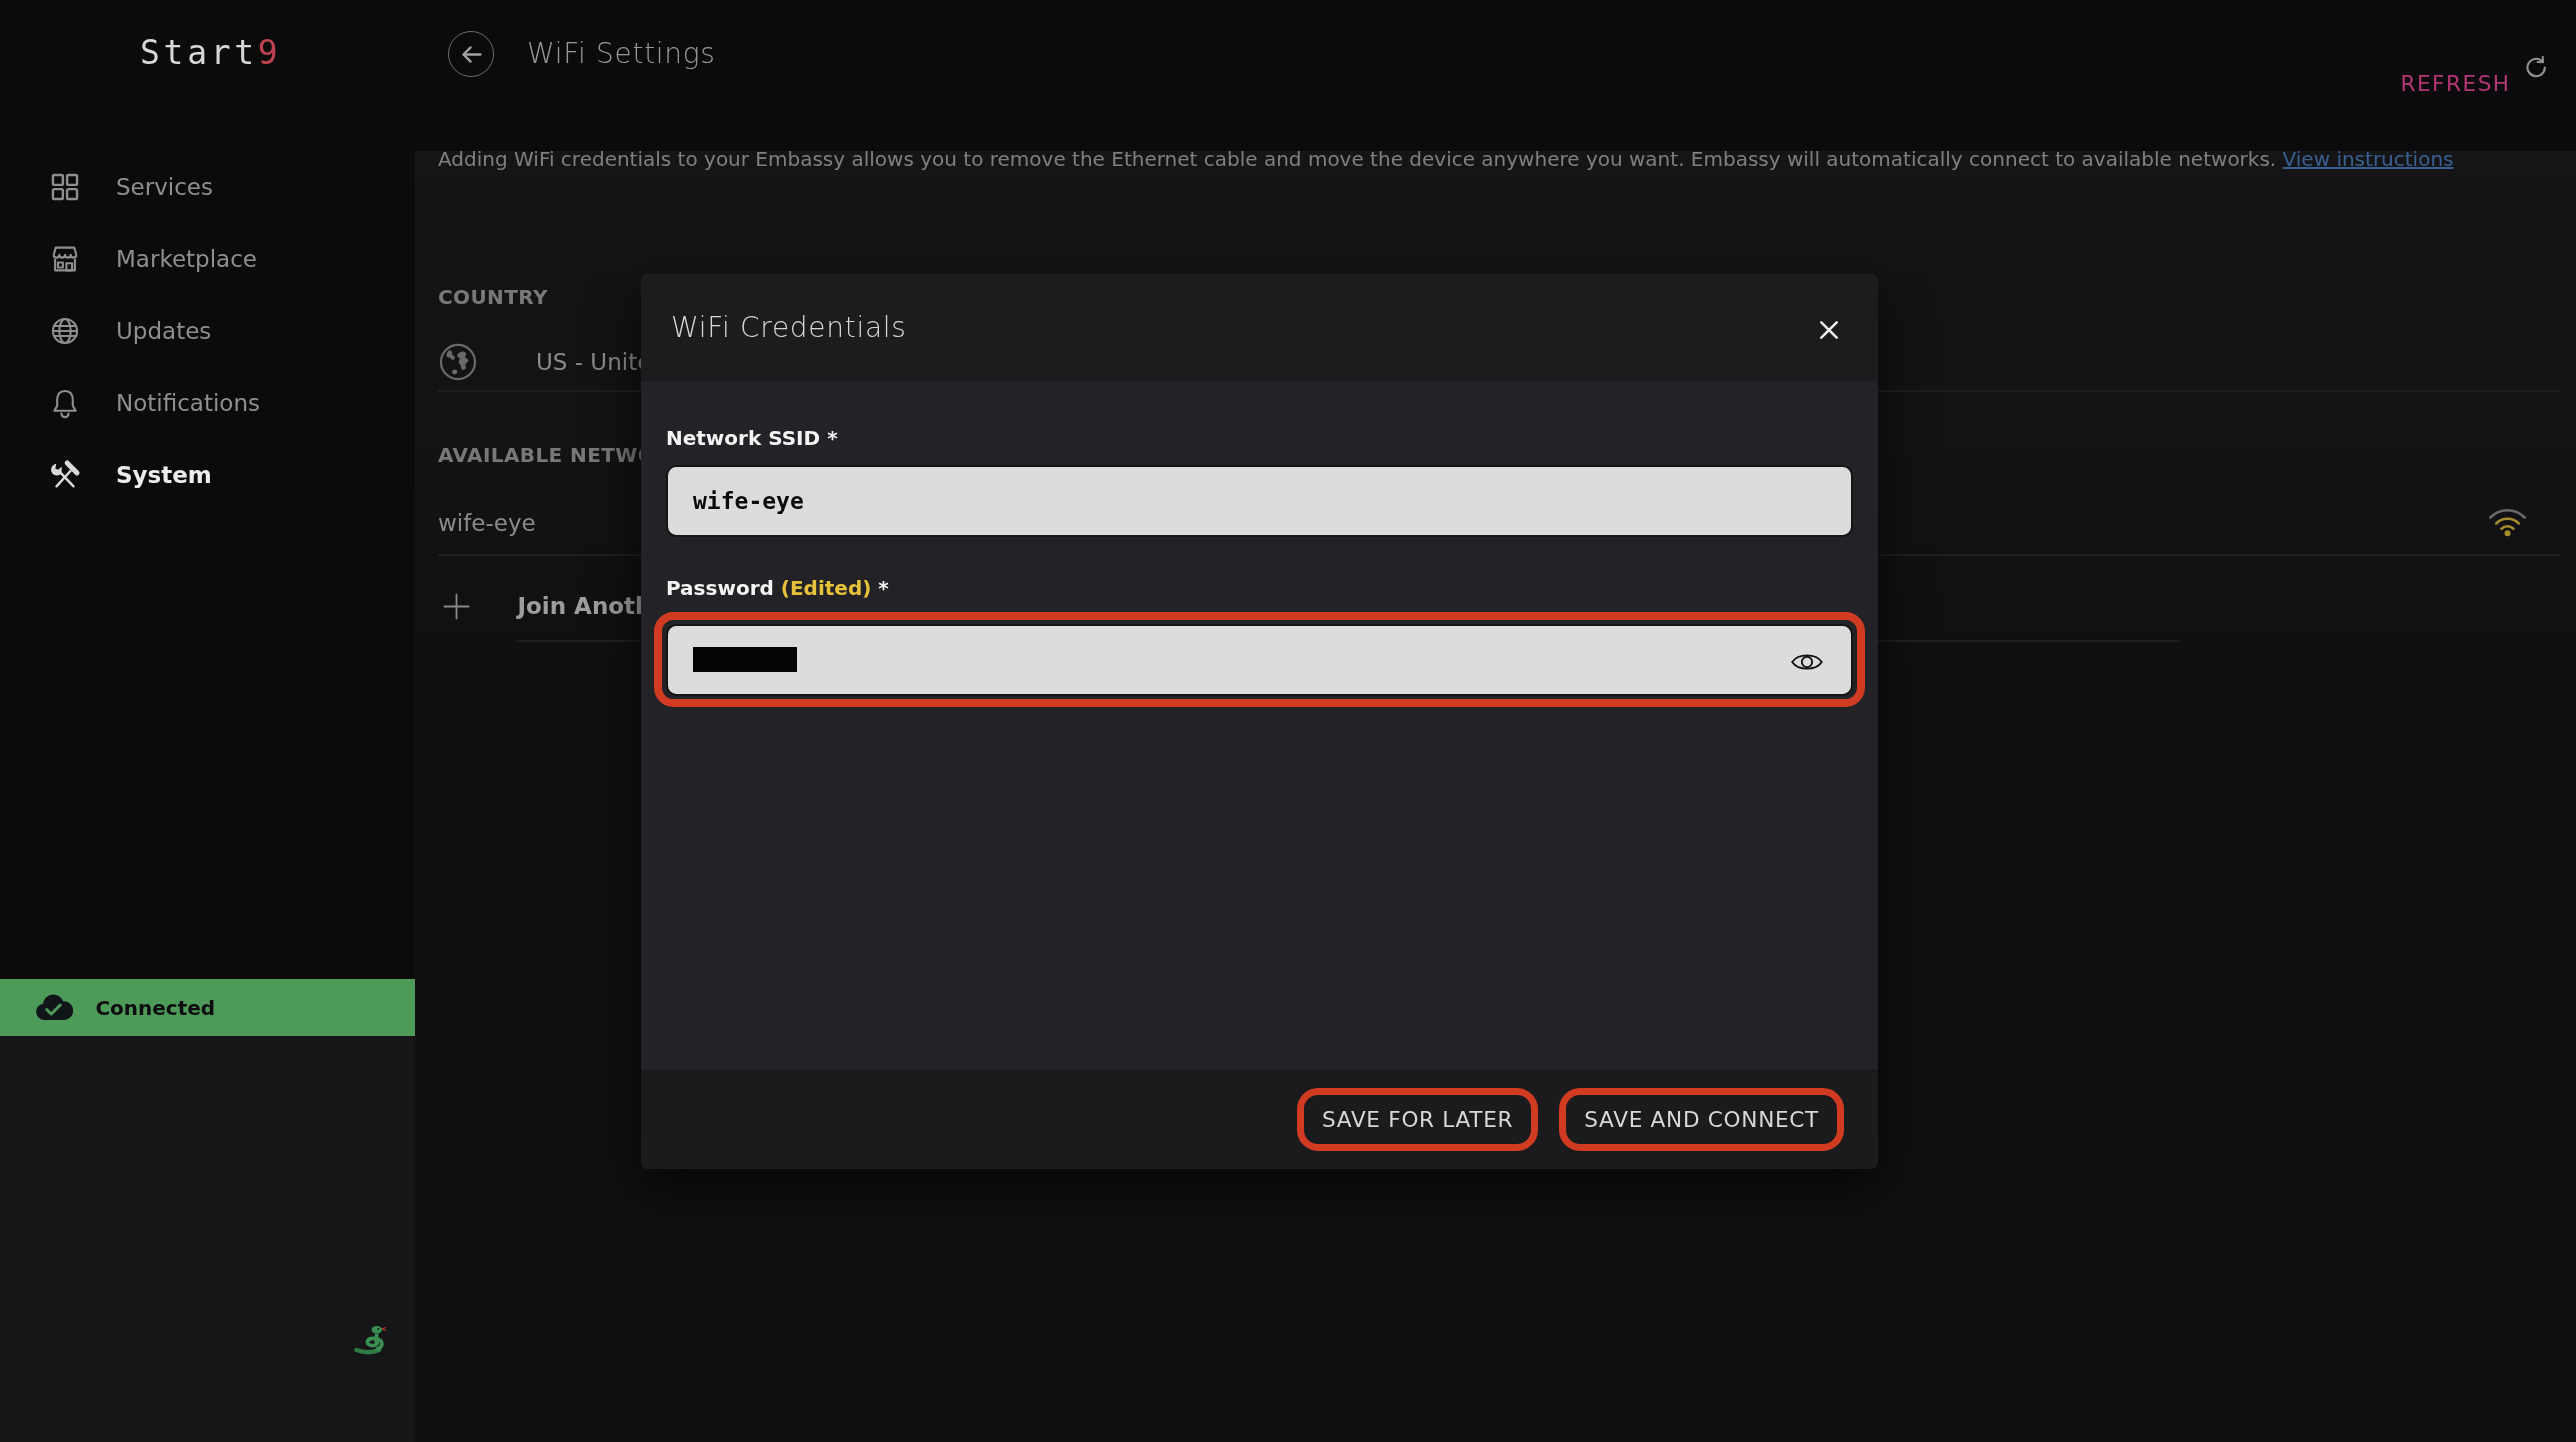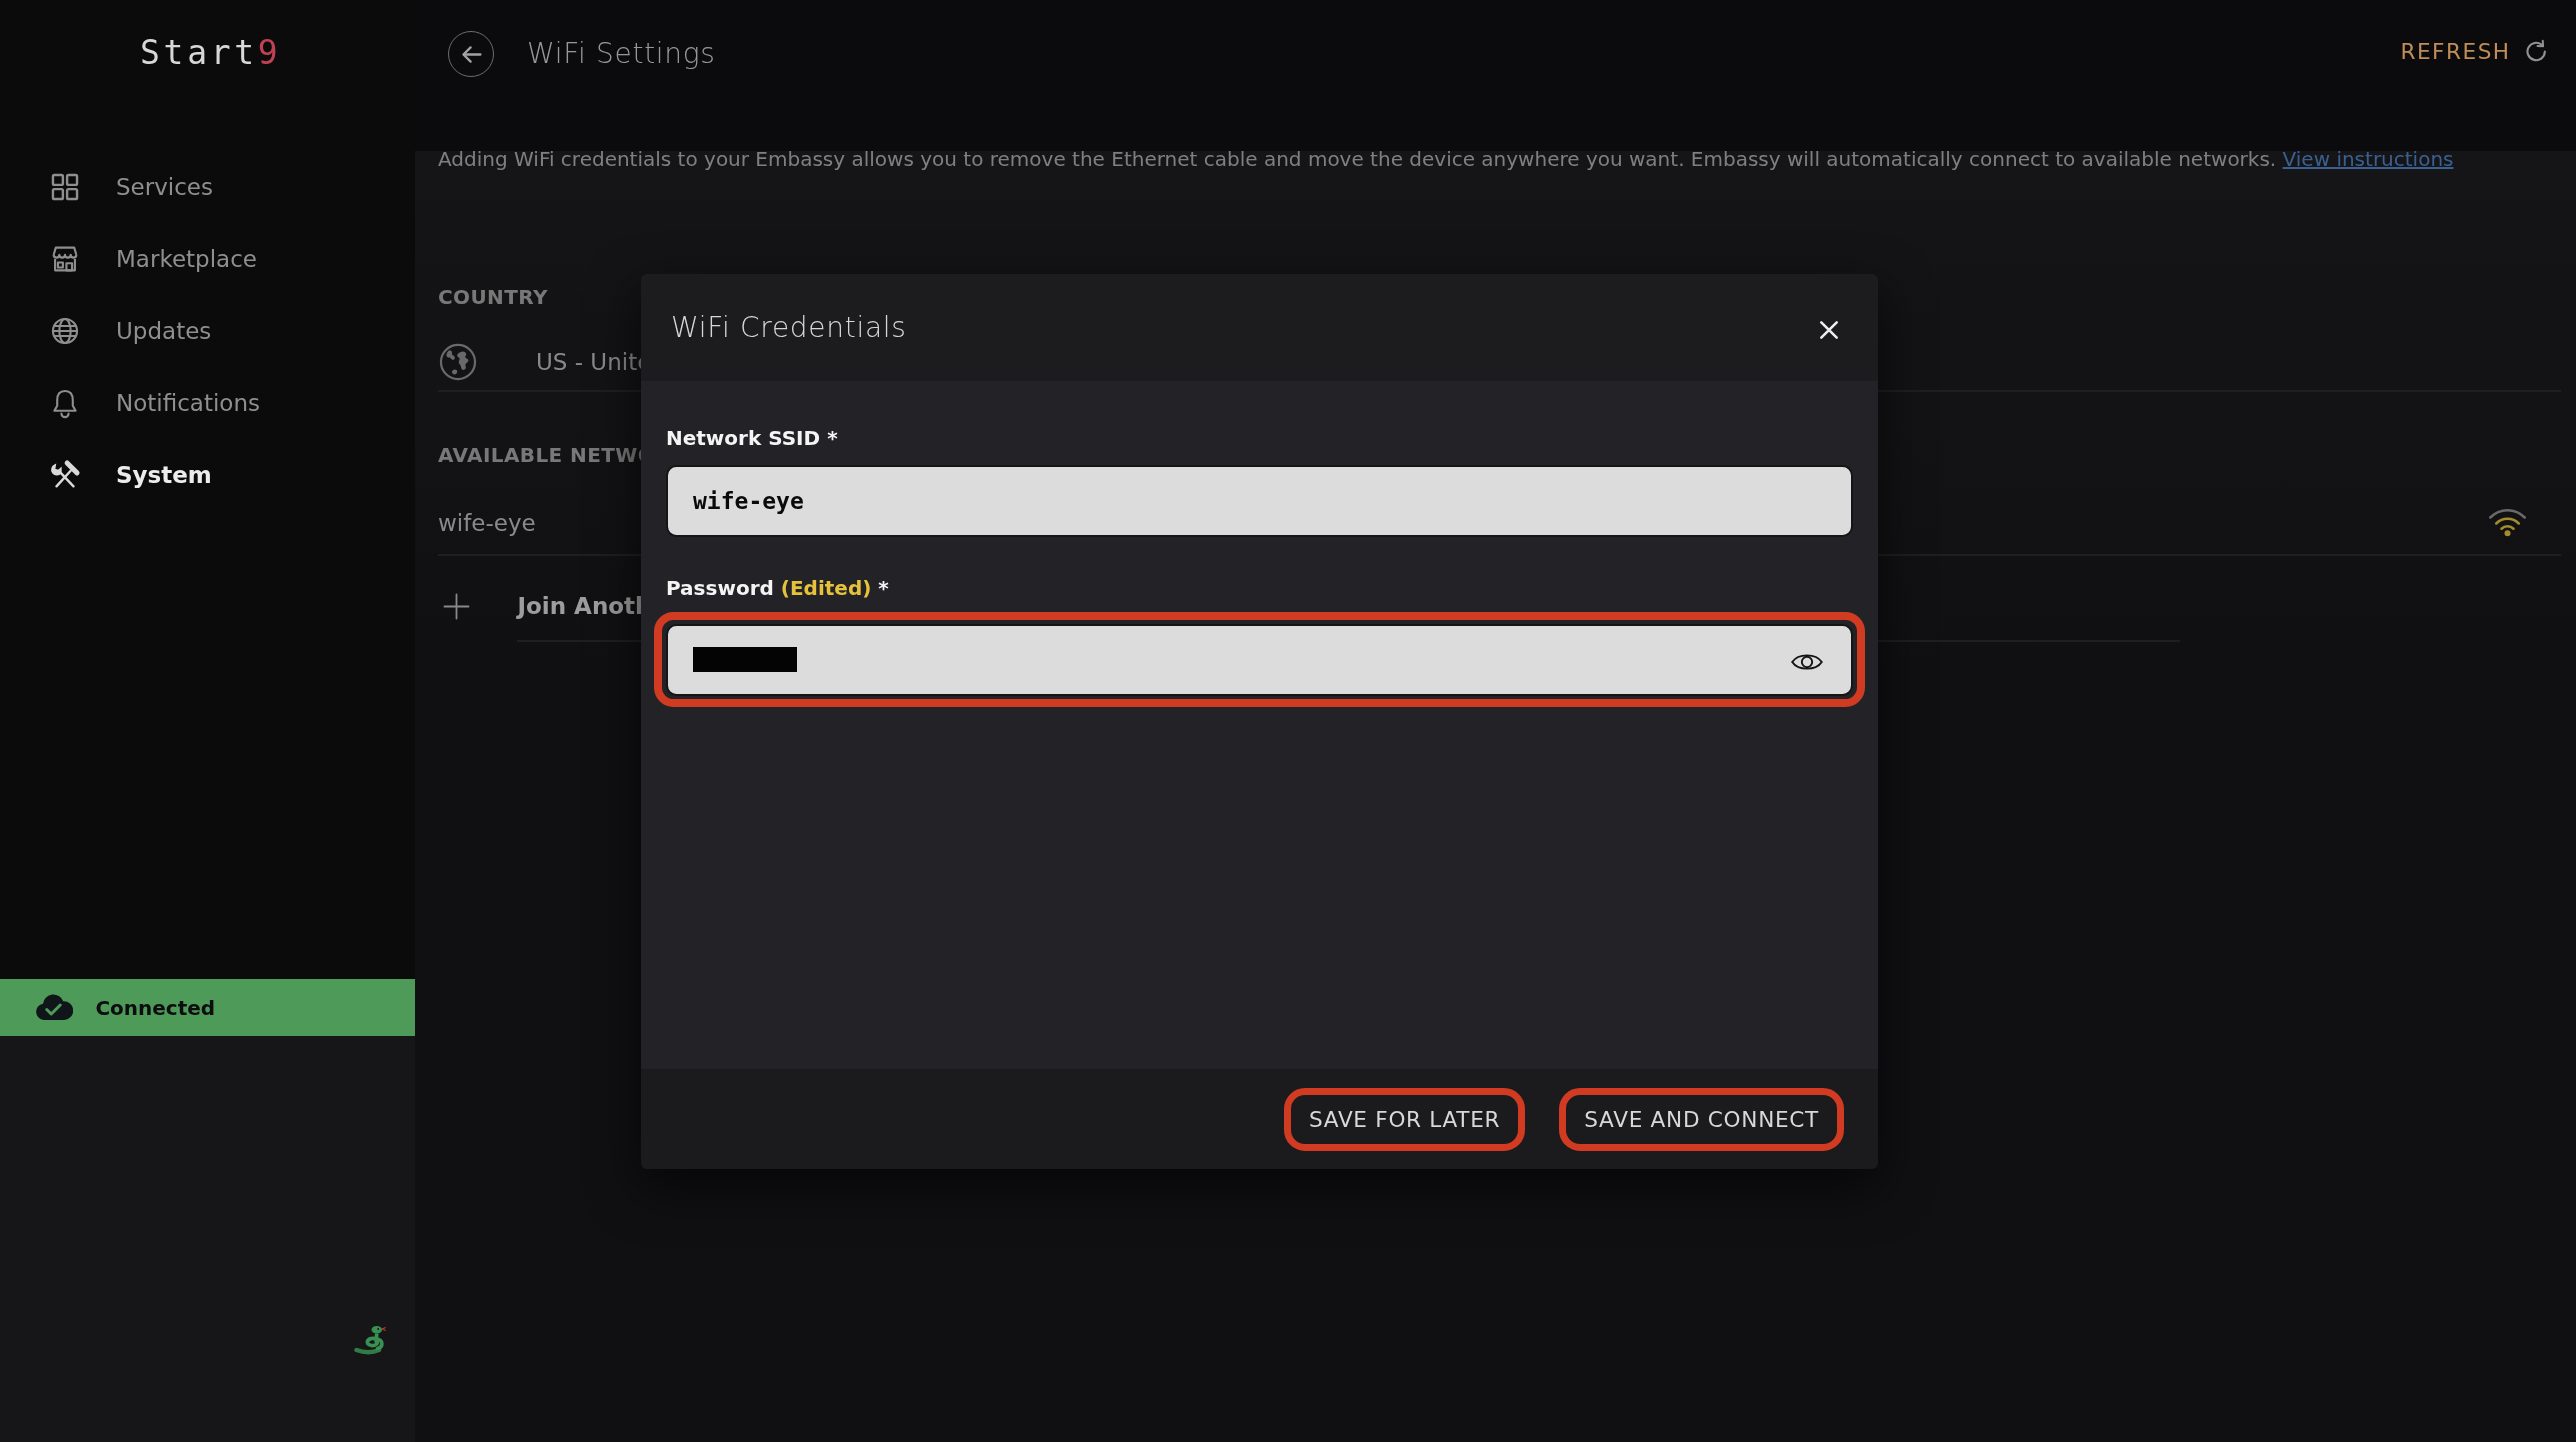--- a/index.html
+++ b/index.html
@@ -20,21 +20,21 @@
   .statusbar { position:absolute; left:0; bottom:0; width:415px; height:57px; background:#4e9b59; display:flex; align-items:center; }
   .statusbar .cloud { width:39px; height:30px; margin-left:34px; flex:none; }
   .statusbar .stext { margin-left:22.4px; font-size:20px; font-weight:600; color:#0d0d0f; }
 
   
   .main { position:absolute; left:415px; top:0; right:0; bottom:0; }
   .toolbar { position:absolute; left:0; top:0; right:0; height:151px; background:#0f0f12; }
   .backbtn { position:absolute; left:33px; top:31px; width:46px; height:46px; border:1.5px solid #8f8f8f; border-radius:50%; display:flex; align-items:center; justify-content:center; cursor:pointer; }
   .page-title { position:absolute; left:112px; top:37px; font-size:28px; font-weight:300; color:#c8c8c8; letter-spacing:0.7px; }
   .refresh { position:absolute; right:27px; top:39px; display:flex; align-items:center; gap:13.4px; cursor:pointer; }
-  .refresh .rlabel { font-size:21.6px; letter-spacing:1.5px; color:#fdba74; }
+  .refresh .rlabel { font-size:21.6px; letter-spacing:1.5px; color:#ec4899;margin-top:32px; }
   .content { position:absolute; left:0; top:151px; right:0; bottom:0; background:linear-gradient(#1c1c1f 0px,#161619 522px); }
 
   .desc { position:absolute; left:23px; top:-12px; width:2123px; font-size:20px; line-height:40px; color:#a8a8a8; }
   .desc a { color:#4d7fc0; text-decoration:underline; cursor:pointer; }
 
   .sec-label { position:absolute; left:23px; font-size:20px; font-weight:600; color:#9e9e9e; letter-spacing:0.4px; }
   .country-label { top:134px; }
   .country-row { position:absolute; left:23px; top:182px; width:2123px; height:57px; display:flex; align-items:center; cursor:pointer; }
   .country-row .earth { width:40px; height:40px; margin-right:58px; flex:none; }
   .country-row .cval { font-size:23px; color:#b5b5b5; }
@@ -60,21 +60,21 @@
   .f-label { font-size:20px; font-weight:600; color:#f4f4f4; }
   .f-label .edited { color:#e6c23b; }
   .t-input { height:72px; background:#dcdcdc; border:2.2px solid #151515; border-radius:10.4px; display:flex; align-items:center; padding:0 25px; margin-top:15px; }
   .t-input .tval { font-family:"DejaVu Sans Mono","Liberation Mono",monospace; font-weight:bold; font-size:23px; color:#0a0a0a; }
   .pw-label { margin-top:39px; }
   .ring { border:8.2px solid #d03b22; border-radius:19.4px; }
   .pw-ring { margin:12px -12px 0 -12px; padding:3.7px; }
   .pw-input { margin-top:0; position:relative; }
   .pw-mask { width:104px; height:25px; background:#040404; }
   .eye { position:absolute; right:27px; top:24.6px; width:34px; height:24px; cursor:pointer; }
-  .m-footer { height:100px; background:#1b1b1d; flex:none; display:flex; align-items:center; justify-content:flex-end; padding-right:34px; gap:34px; }
+  .m-footer { height:100px; background:#1b1b1d; flex:none; display:flex; align-items:center; justify-content:flex-end; padding-right:34px; gap:21px; }
   .btn-ring { border:7.5px solid #d03b22; border-radius:21px; }
   .m-btn { background:transparent; border:none; font-family:inherit; font-size:21.6px; letter-spacing:0.7px; color:#d8d8d8; padding:12px 18px; cursor:pointer; white-space:nowrap; }
 
   svg { display:block; }
 </style>
 </head>
 <body>
 
 <div class="screen">
 

